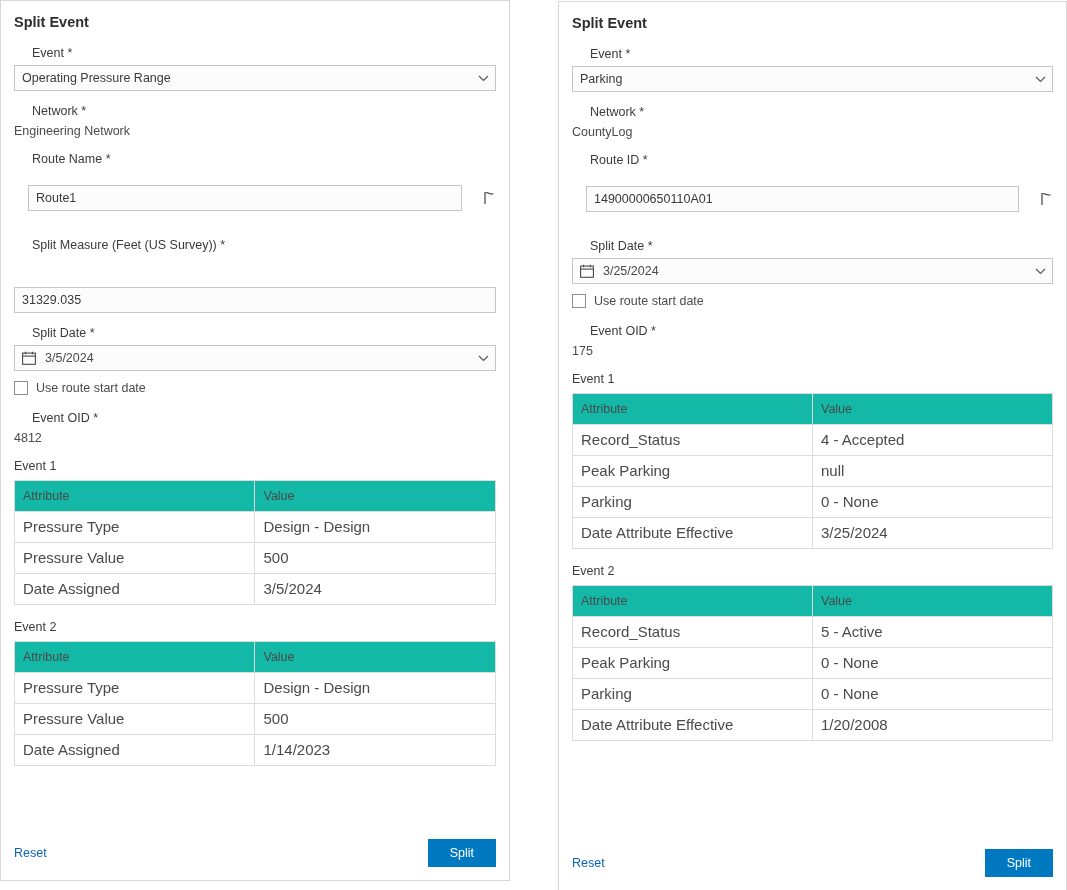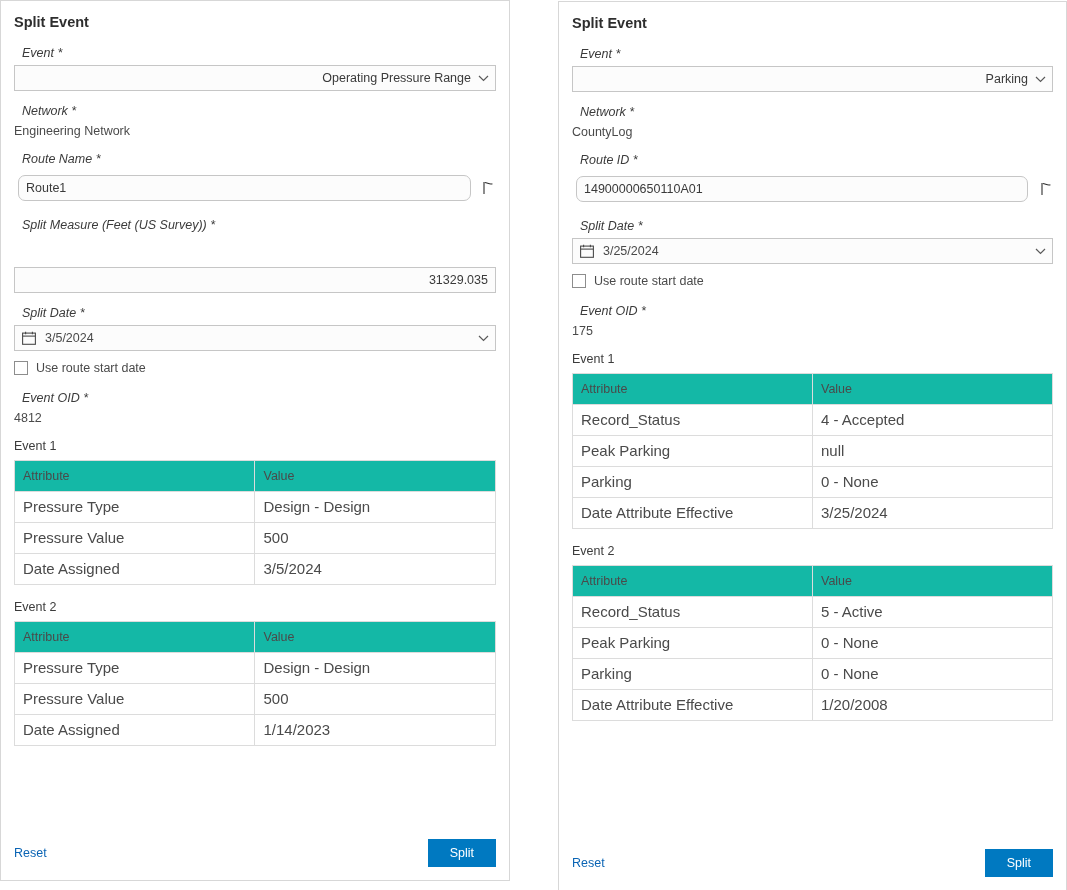--- a/index.html
+++ b/index.html
@@ -44,34 +44,32 @@
   }
   .panel-title {
     font-size: 14.5px;
     color: #2e2e2e;
     margin: 0 0 14px 0;
     line-height: 18px;
   }
   .field-label {
     font-size: 12.5px;
     color: #3b3b3b;
-    margin: 0 0 4px 8px;
-    line-height: 16px;
-    font-style: italic;
+    margin: 0 0 4px 18px;
+    line-height: 16px;
   }
   .static-value {
     font-size: 12.5px;
     color: #4a4a4a;
     margin: 0 0 12px 0;
     line-height: 16px;
   }
   .select-wrap {
     position: relative;
     margin-bottom: 12px;
-    text-align: right;
   }
   .select-box, .text-box {
     width: 100%;
     height: 26px;
     border: 1px solid #c6c6c6;
     background: #fcfcfc;
     font-size: 12.5px;
     color: #3a3a3a;
     padding: 0 24px 0 7px;
     line-height: 24px;
@@ -90,21 +88,21 @@
     display: flex; align-items: center;
     pointer-events: none;
   }
   .chev svg { display: block; }
   .row-with-flag {
     display: flex;
     align-items: center;
     gap: 6px;
     margin-bottom: 12px;
   }
-  .row-with-flag .text-box { margin: 4px; flex: 1 1 auto; border-radius: 7px; }
+  .row-with-flag .text-box { margin: 14px; flex: 1 1 auto; }
   .flag-btn {
     width: 16px; height: 20px;
     display: flex; align-items: center; justify-content: center;
     cursor: pointer;
   }
   .date-wrap {
     position: relative;
     margin-bottom: 9px;
   }
   .date-box {

